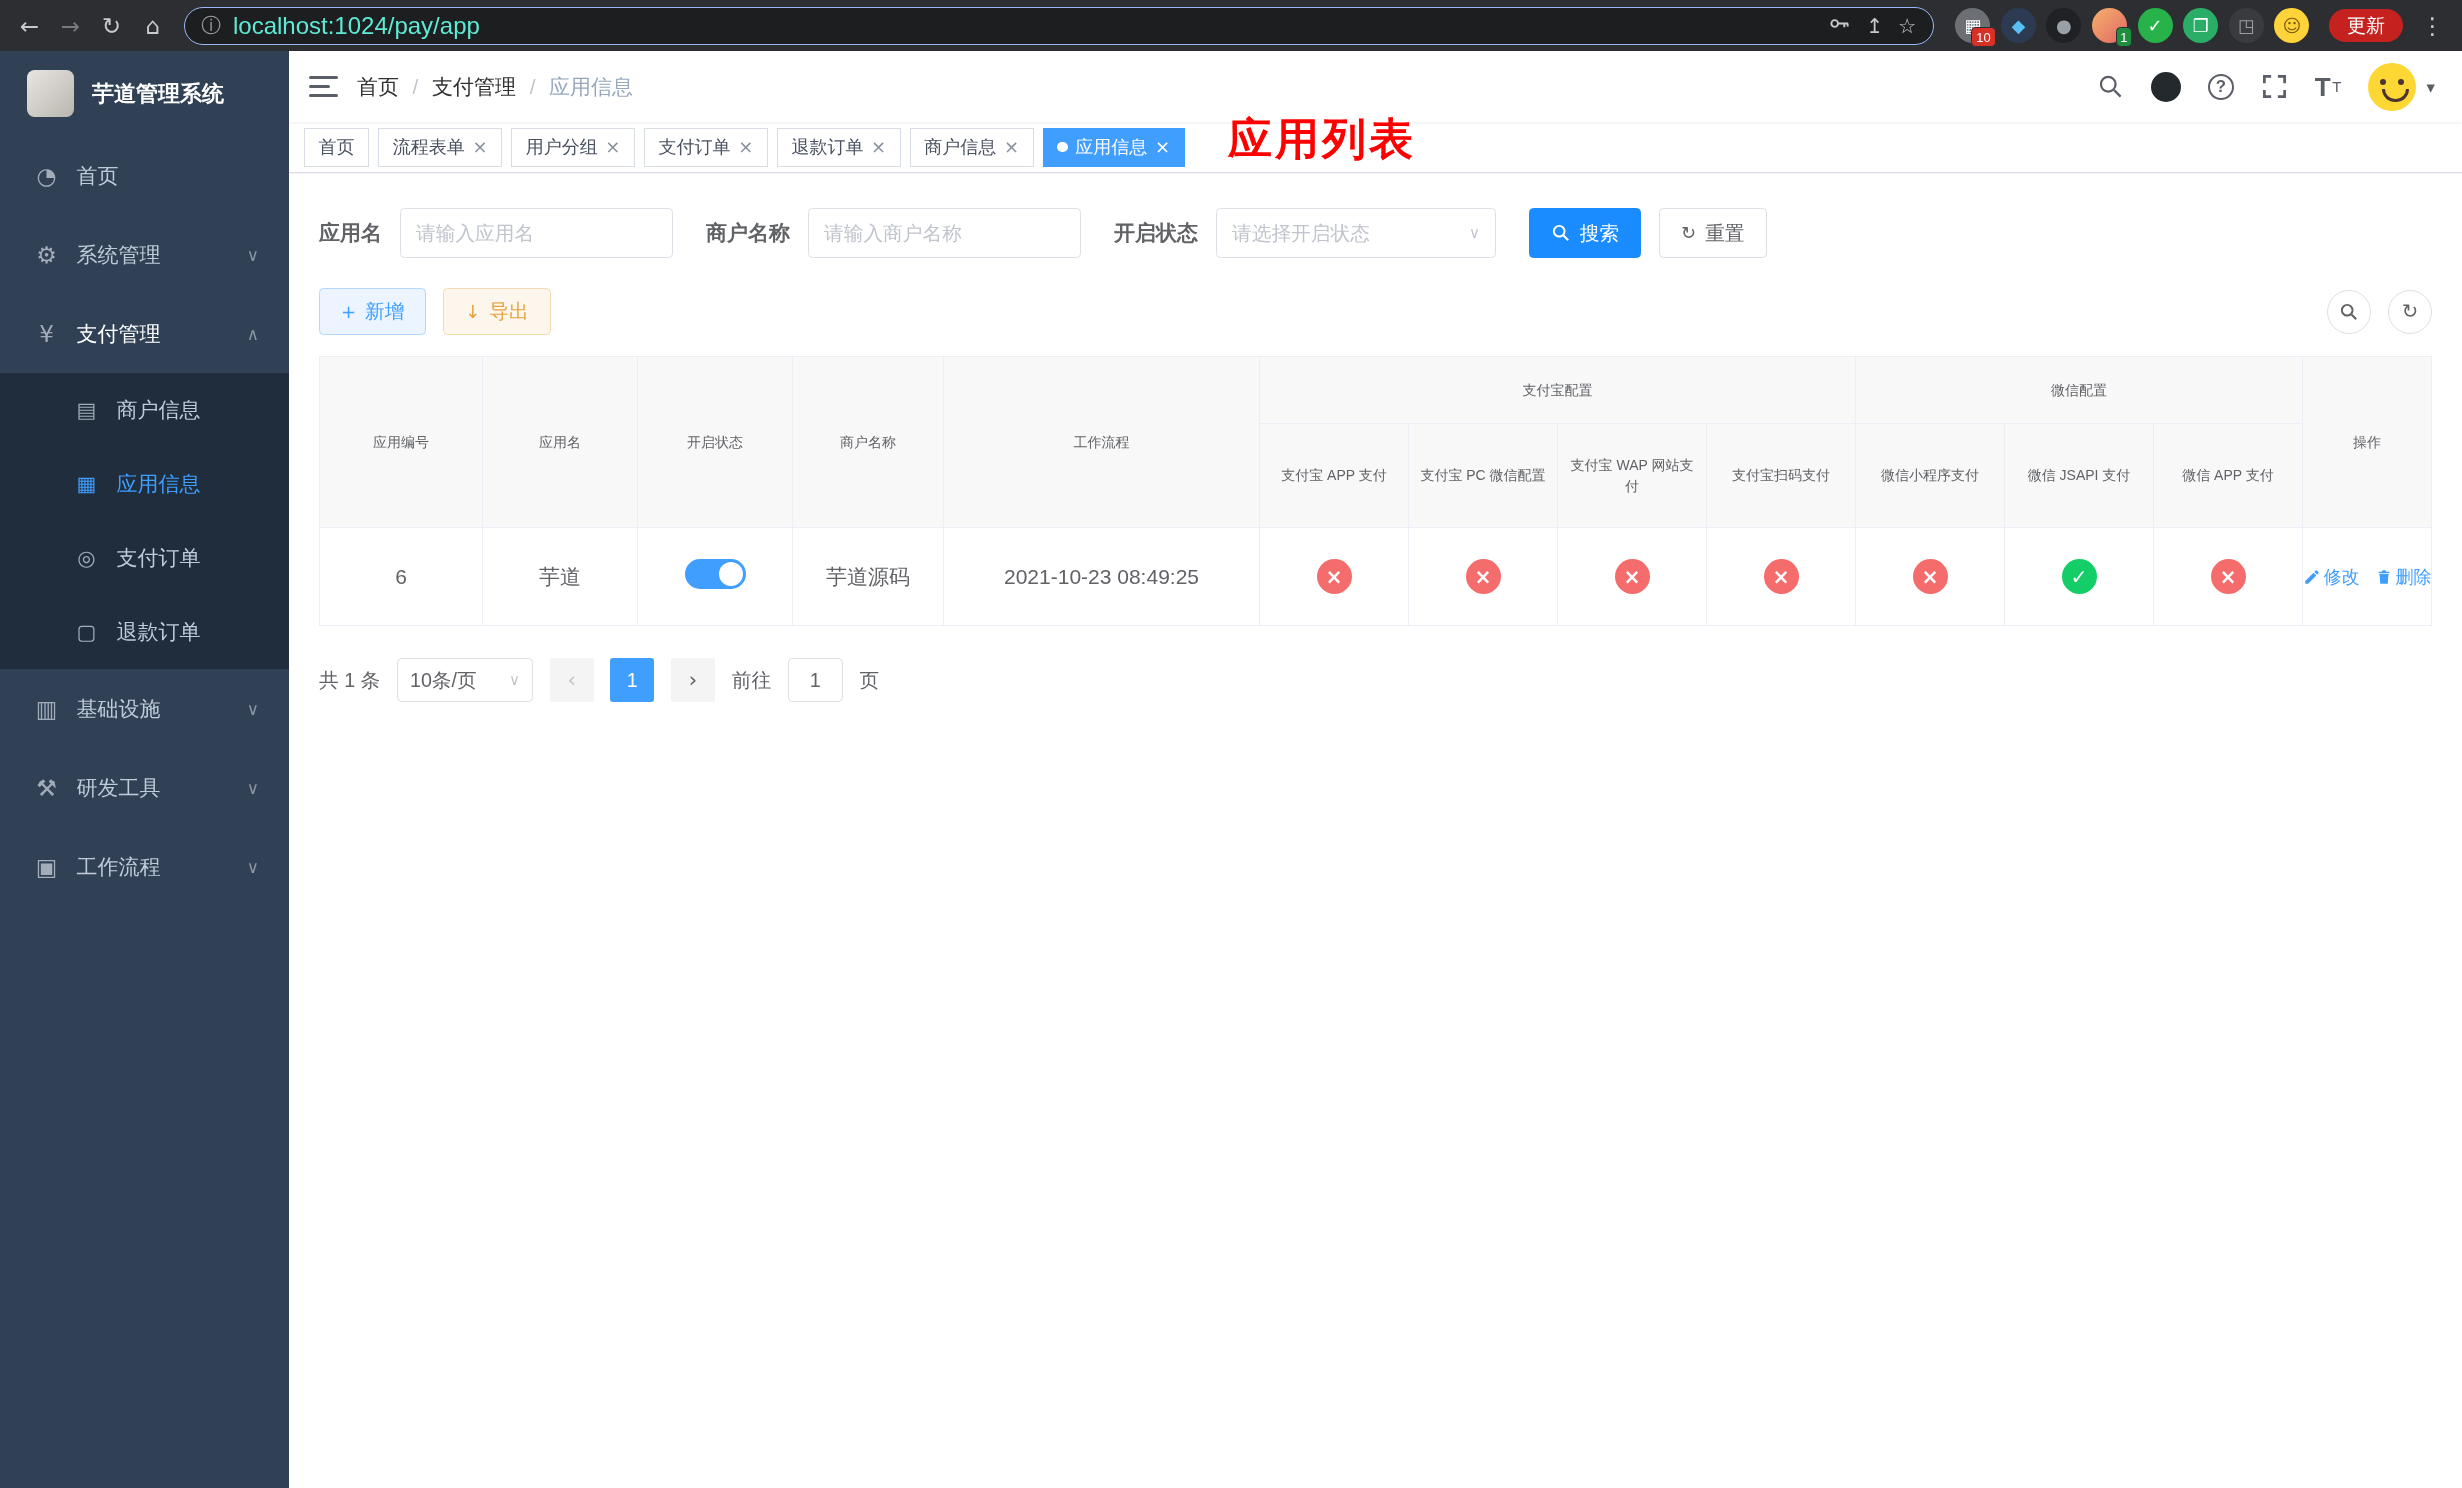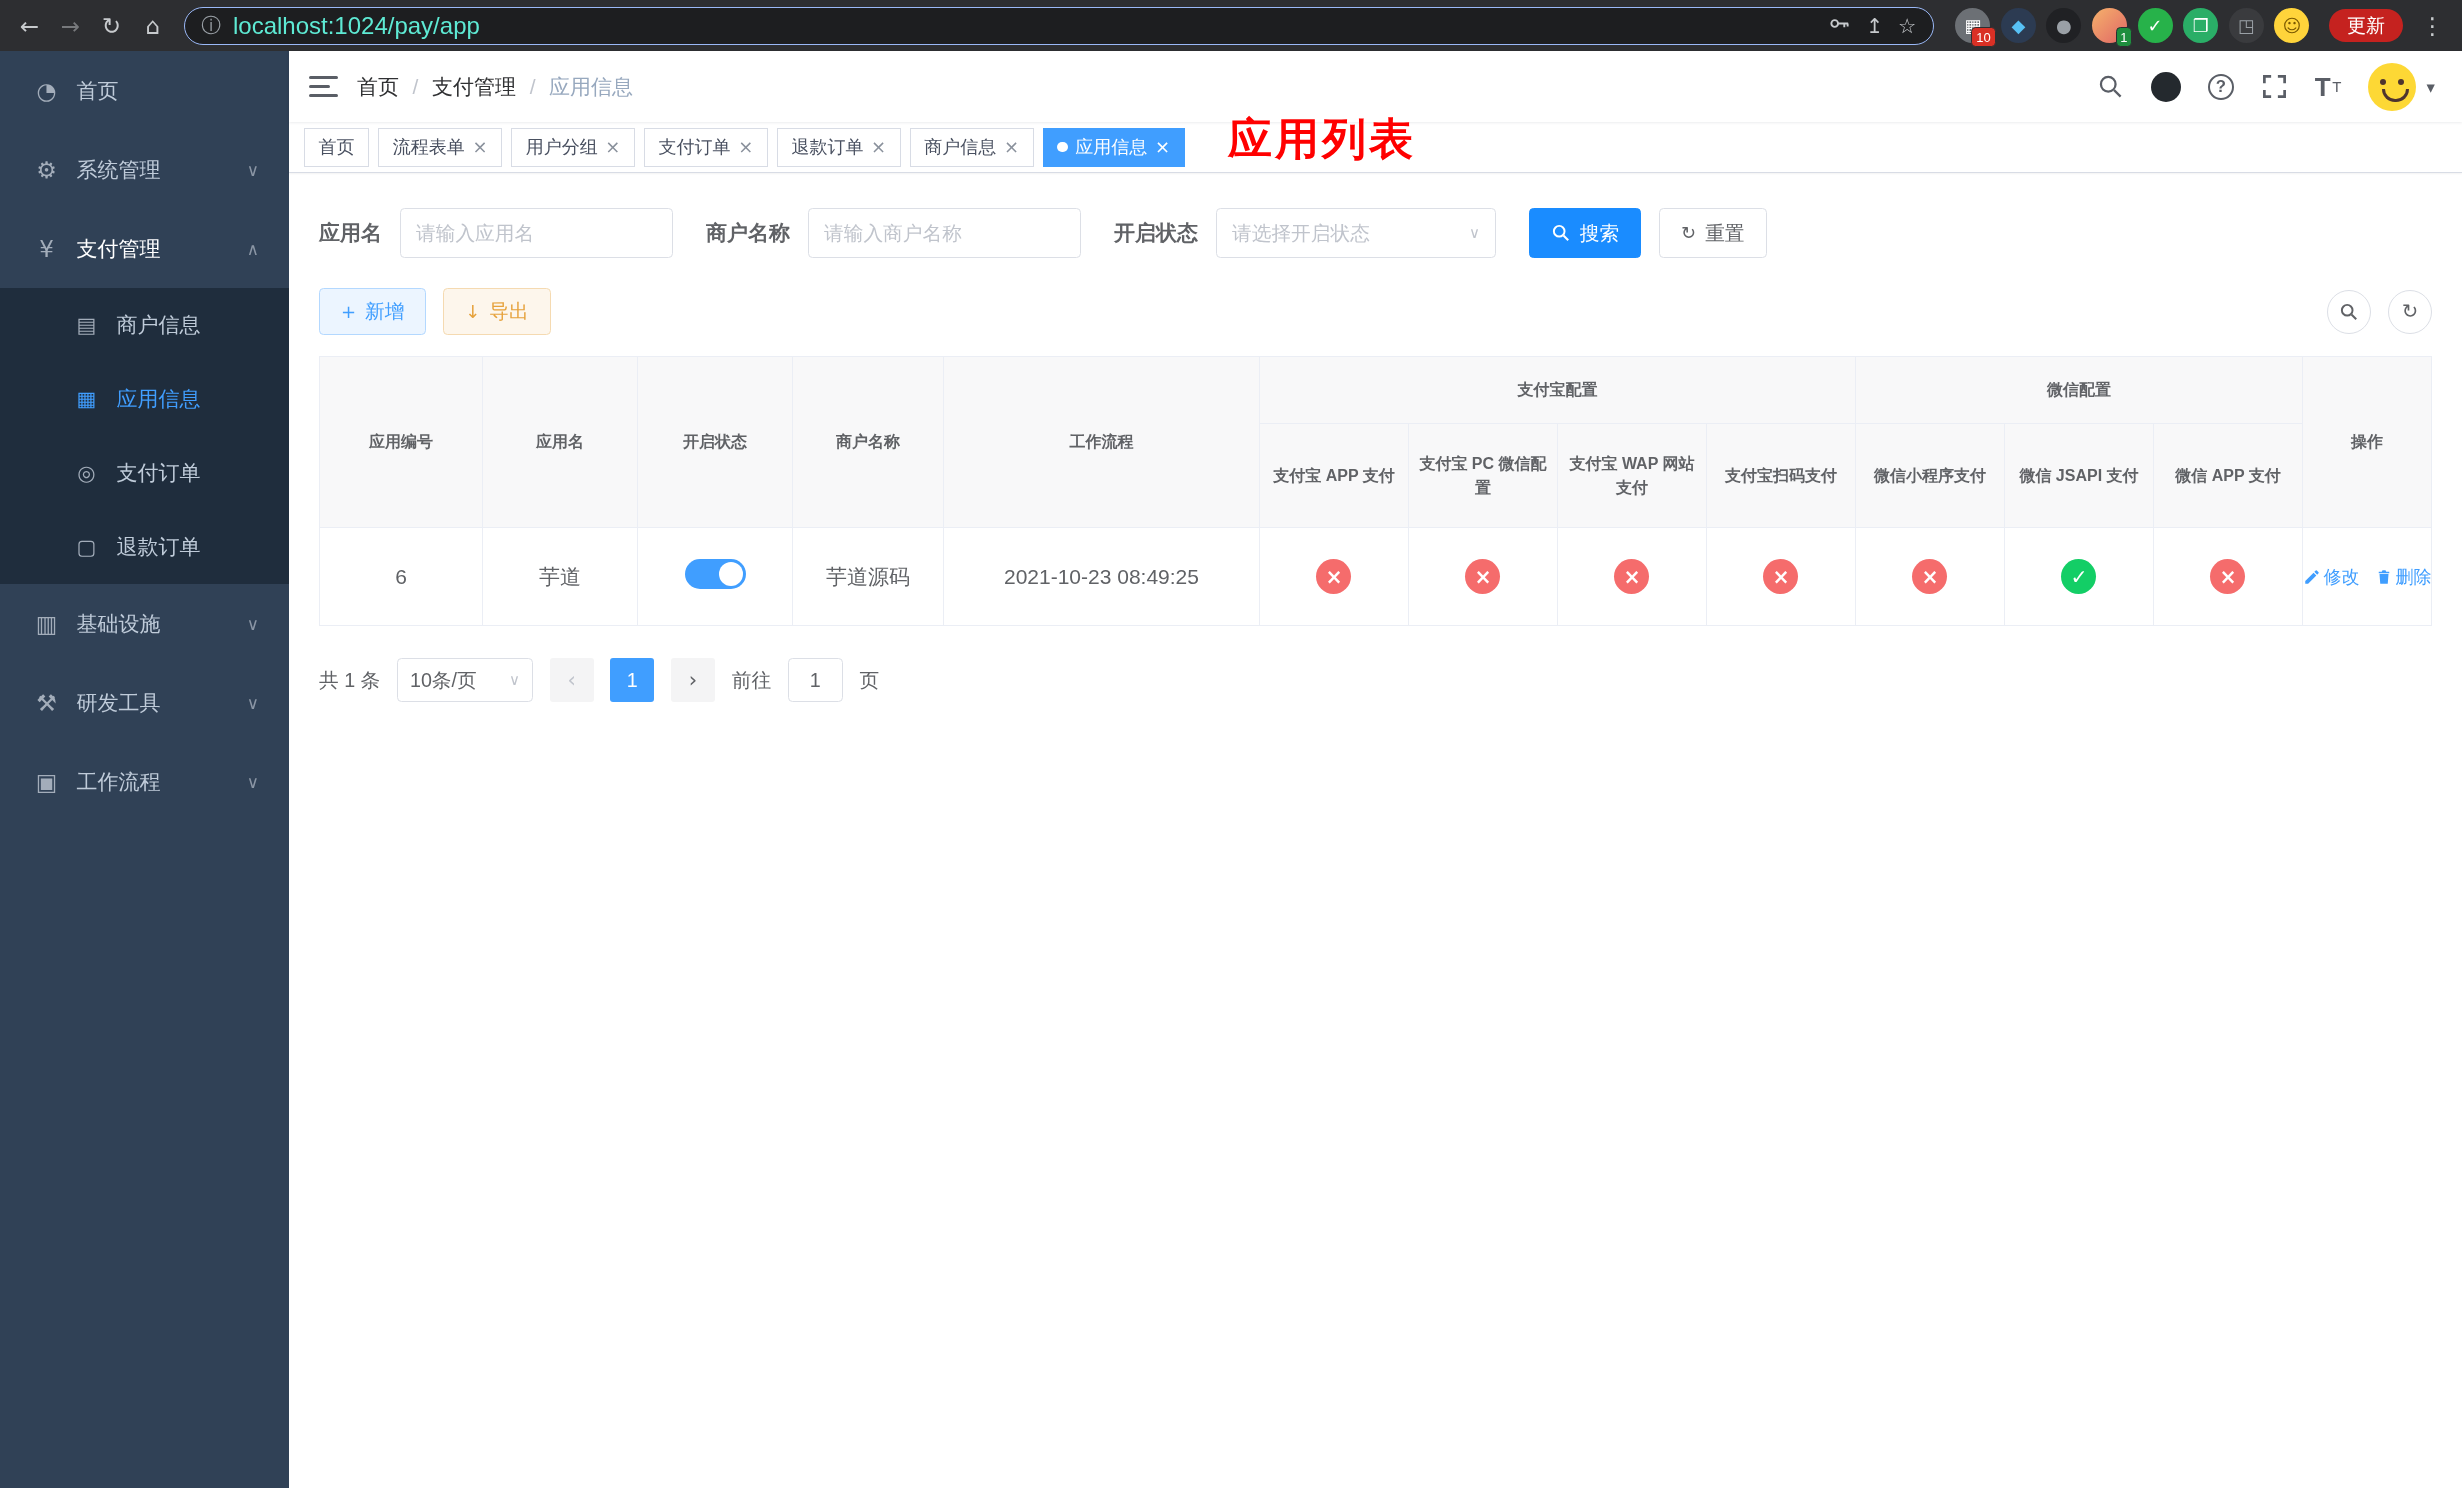--- a/index.html
+++ b/index.html
@@ -110,21 +110,21 @@
 
   .toolbar-row{margin-top:30px;display:flex;align-items:center;gap:16.7px}
   .toolbar-row .spacer{flex:1}
   .icon-circle{width:44px;height:44px;border-radius:50%;border:0.8px solid #dcdfe6;background:#fff;color:#606266;
     display:flex;align-items:center;justify-content:center;cursor:pointer;font-size:19.7px}
   .icon-circle svg{width:19.7px;height:19.7px}
 
   
   table.grid{margin-top:21px;width:100%;border-collapse:collapse;table-layout:fixed}
   .grid th,.grid td{border:0.8px solid #ebeef5;text-align:center;vertical-align:middle}
-  .grid thead th{background:#f8f8f9;color:#606266;font-size:16px;font-weight:bold;padding:12px 9px;line-height:1.5}
+  .grid thead th{background:#f8f8f9;color:#606266;font-size:14px;font-weight:normal;padding:12px 9px;line-height:1.5}
   .grid thead tr.grp th{height:67px}
   .grid thead tr.sub th{height:104px}
   .grid tbody td{height:98px;font-size:21px;color:#606266}
   .status-dot{width:35px;height:35px;border-radius:50%;display:inline-flex;align-items:center;justify-content:center;
     color:#fff;font-size:20.4px;font-weight:bold}
   .status-dot.red{background:#f56c6c}
   .status-dot.green{background:#13ce66}
   .toggle{width:61px;height:30px;border-radius:15px;background:#409eff;position:relative;display:inline-block;cursor:pointer}
   .toggle::after{content:"";position:absolute;right:3px;top:3px;width:24px;height:24px;border-radius:50%;background:#fff}
   .actions{display:flex;align-items:center;justify-content:center;gap:15px}
@@ -201,20 +201,24 @@
     </span>
   </div>
 
   <button class="update-pill">更新</button>
   <span class="kebab glyph">⋮</span>
 </div>
 
 <div class="app">
 
   <aside class="sidebar">
+    <div class="logo-row">
+      <div class="logo-img"></div>
+      <span class="logo-title">芋道管理系统</span>
+    </div>
     <nav>
       <div class="menu-item">
         <span class="m-ico glyph">◔</span>
         <span>首页</span>
       </div>
       <div class="menu-item">
         <span class="m-ico glyph">⚙</span>
         <span>系统管理</span>
         <span class="chev glyph">∨</span>
       </div>

